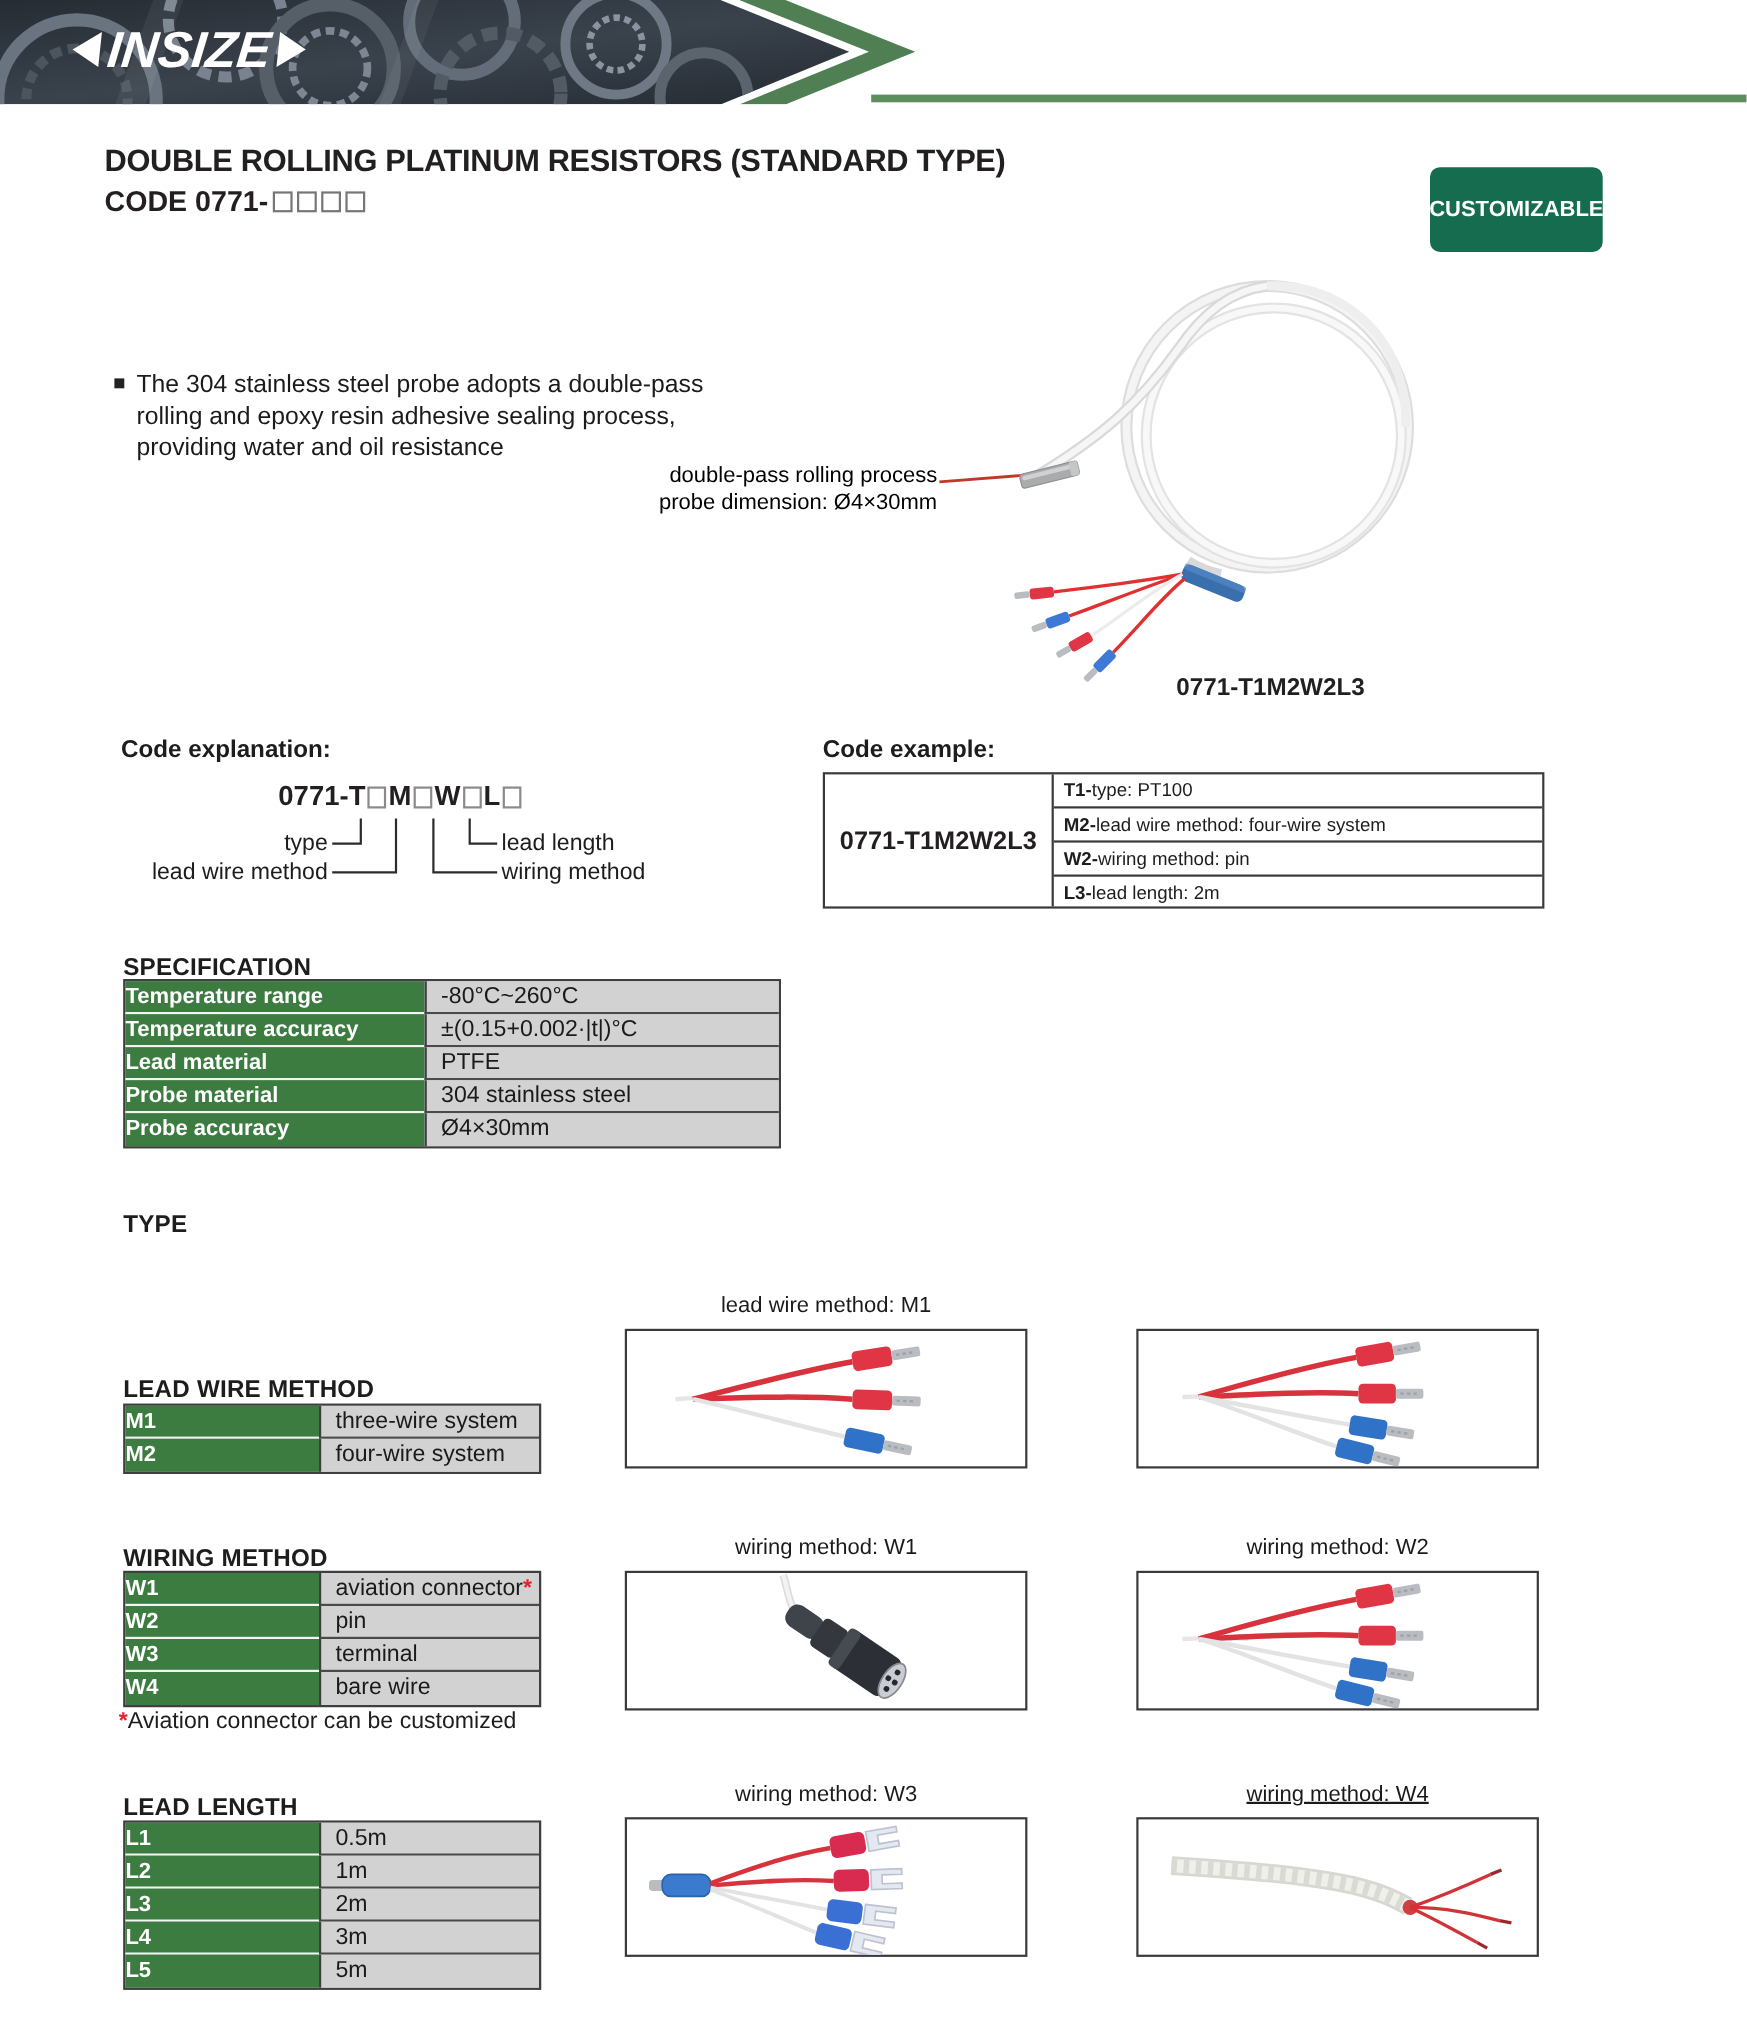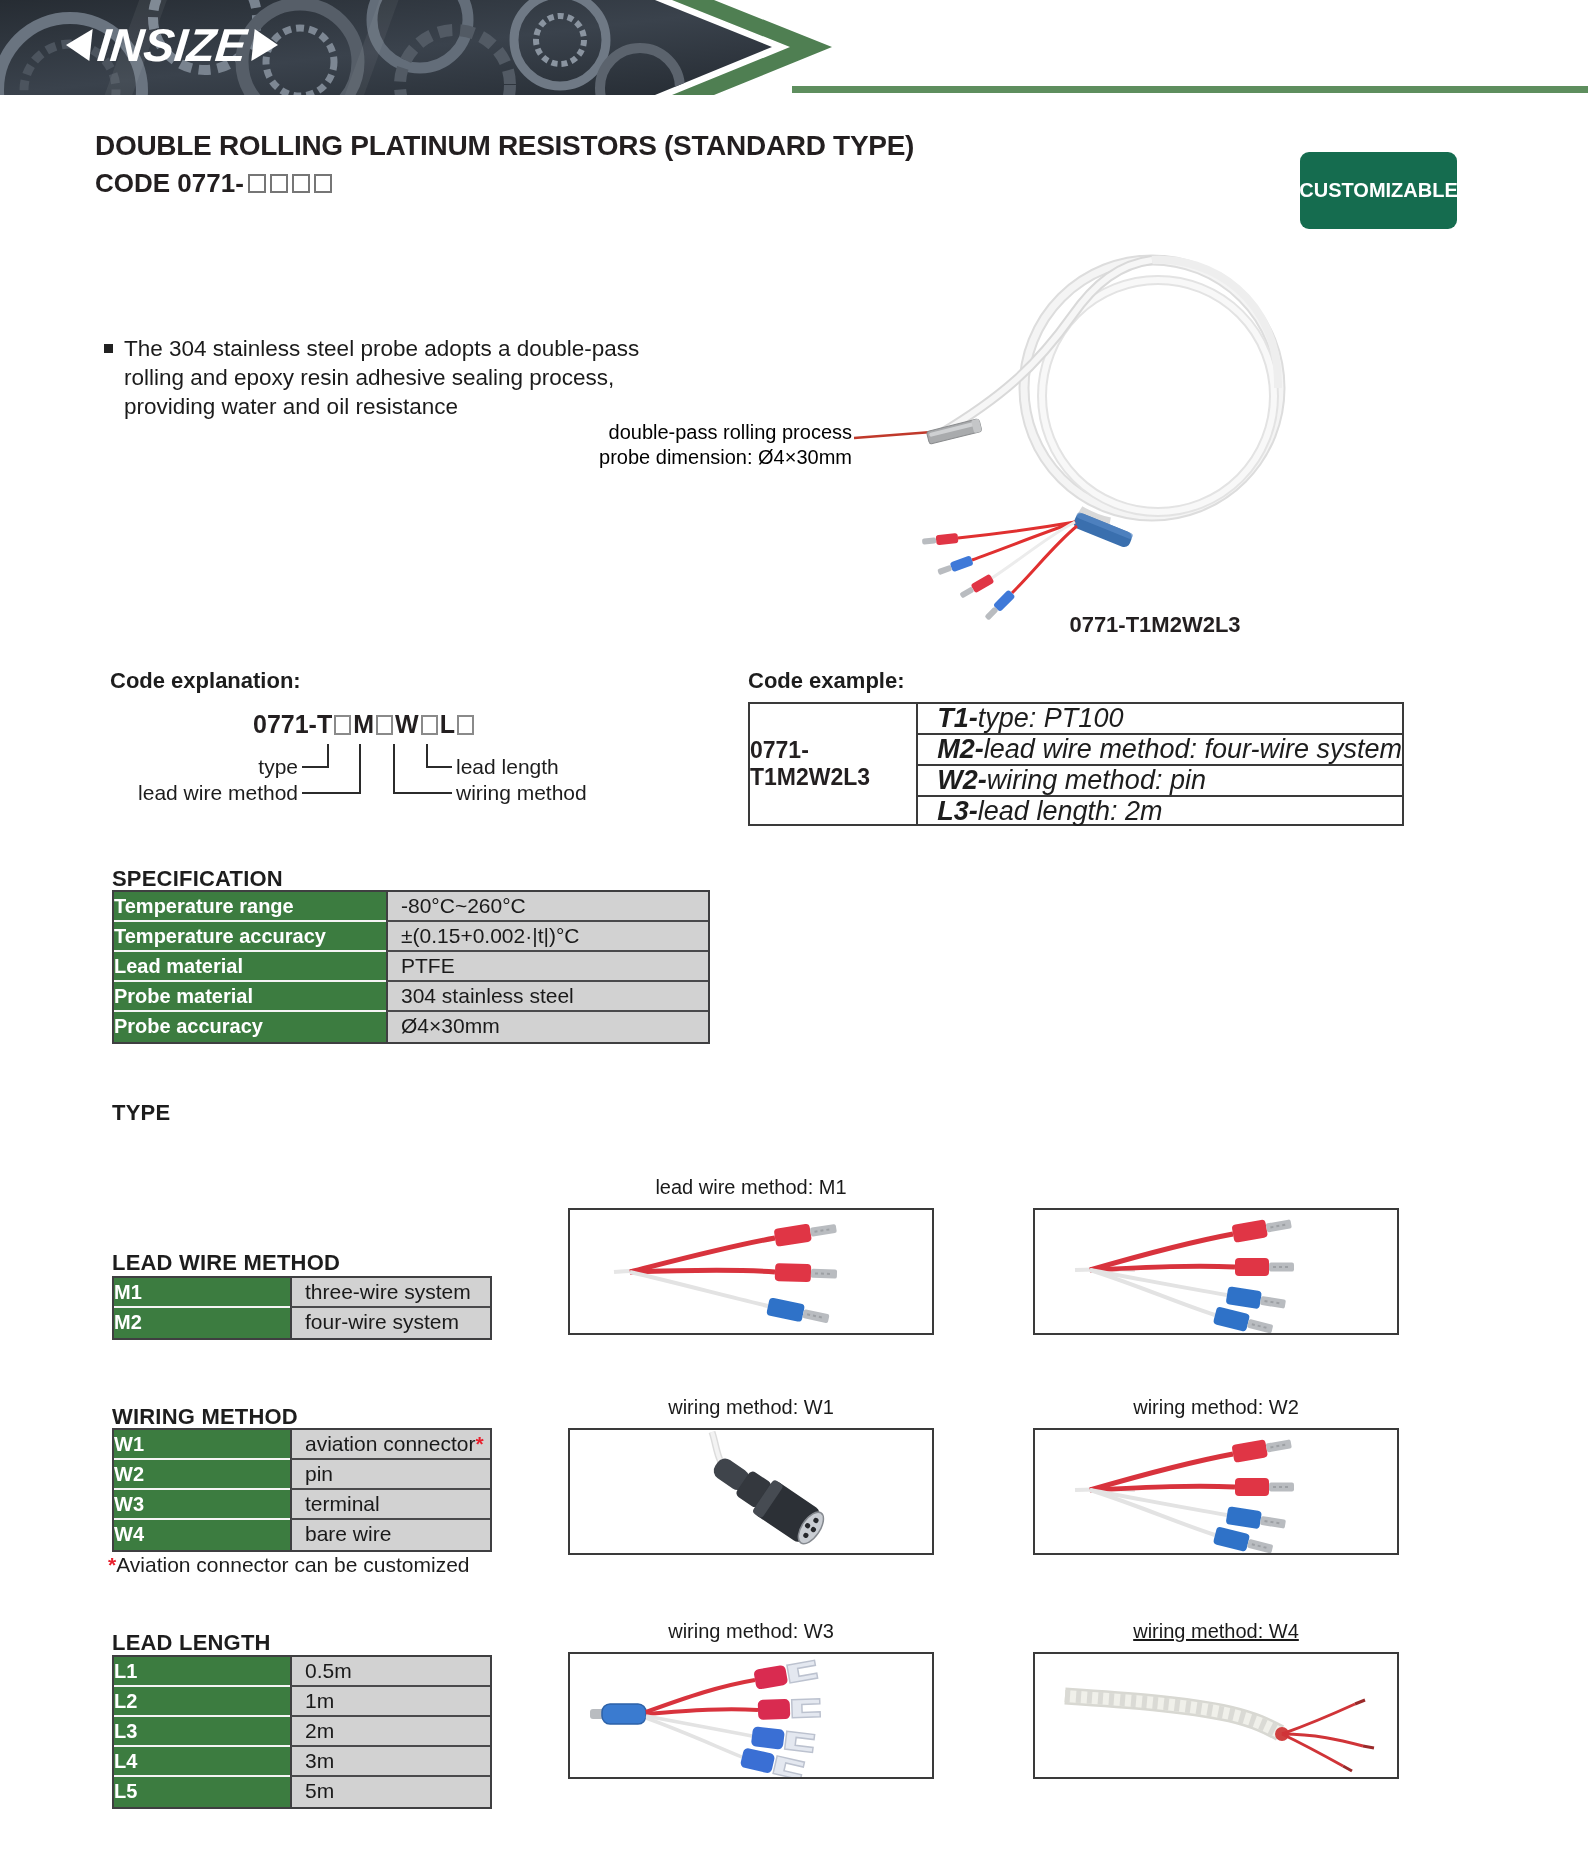--- a/index.html
+++ b/index.html
@@ -38,21 +38,21 @@
   .code-string{position:absolute;left:253px;top:710px;font-size:25px;font-weight:bold;color:#231f20;display:flex;align-items:center;}
   .sqb{display:inline-block;width:13px;height:16px;border:2px solid #8a8a8a;margin:0 2px;background:#fff;}
   .diagram-svg{position:absolute;left:100px;top:680px;}
   .diag-label{position:absolute;font-size:21px;color:#1d1d1d;}
 
   
   .example-table{position:absolute;left:748px;top:702px;width:652px;height:120px;border:2px solid #3a3a3a;display:flex;background:#fff;}
   .example-left{width:206px;border-right:2px solid #3a3a3a;display:flex;align-items:center;justify-content:center;
     font-size:23px;font-weight:bold;color:#231f20;}
   .example-right{flex:1;display:flex;flex-direction:column;}
-  .example-row{height:30px;line-height:29px;padding-left:19px;font-size:27px;border-bottom:2px solid #3a3a3a;white-space:nowrap;font-style:italic;}
+  .example-row{height:30px;line-height:29px;padding-left:9px;font-size:17px;border-bottom:2px solid #3a3a3a;white-space:nowrap;}
   .example-row:last-child{border-bottom:none;}
   .example-row b{font-weight:bold;}
 
   
   .sec-heading{position:absolute;font-size:22px;font-weight:bold;color:#1d1d1d;letter-spacing:0.2px;}
   .gtable{position:absolute;border:2px solid #3f3f41;background:#d2d2d2;}
   .grow{display:flex;height:30px;}
   .gkey{background:#3c7c40;color:#fff;font-weight:bold;font-size:20px;line-height:28px;box-sizing:border-box;
     border-bottom:2px solid #f4f4f4;}
   .grow:last-child .gkey{border-bottom:none;}

